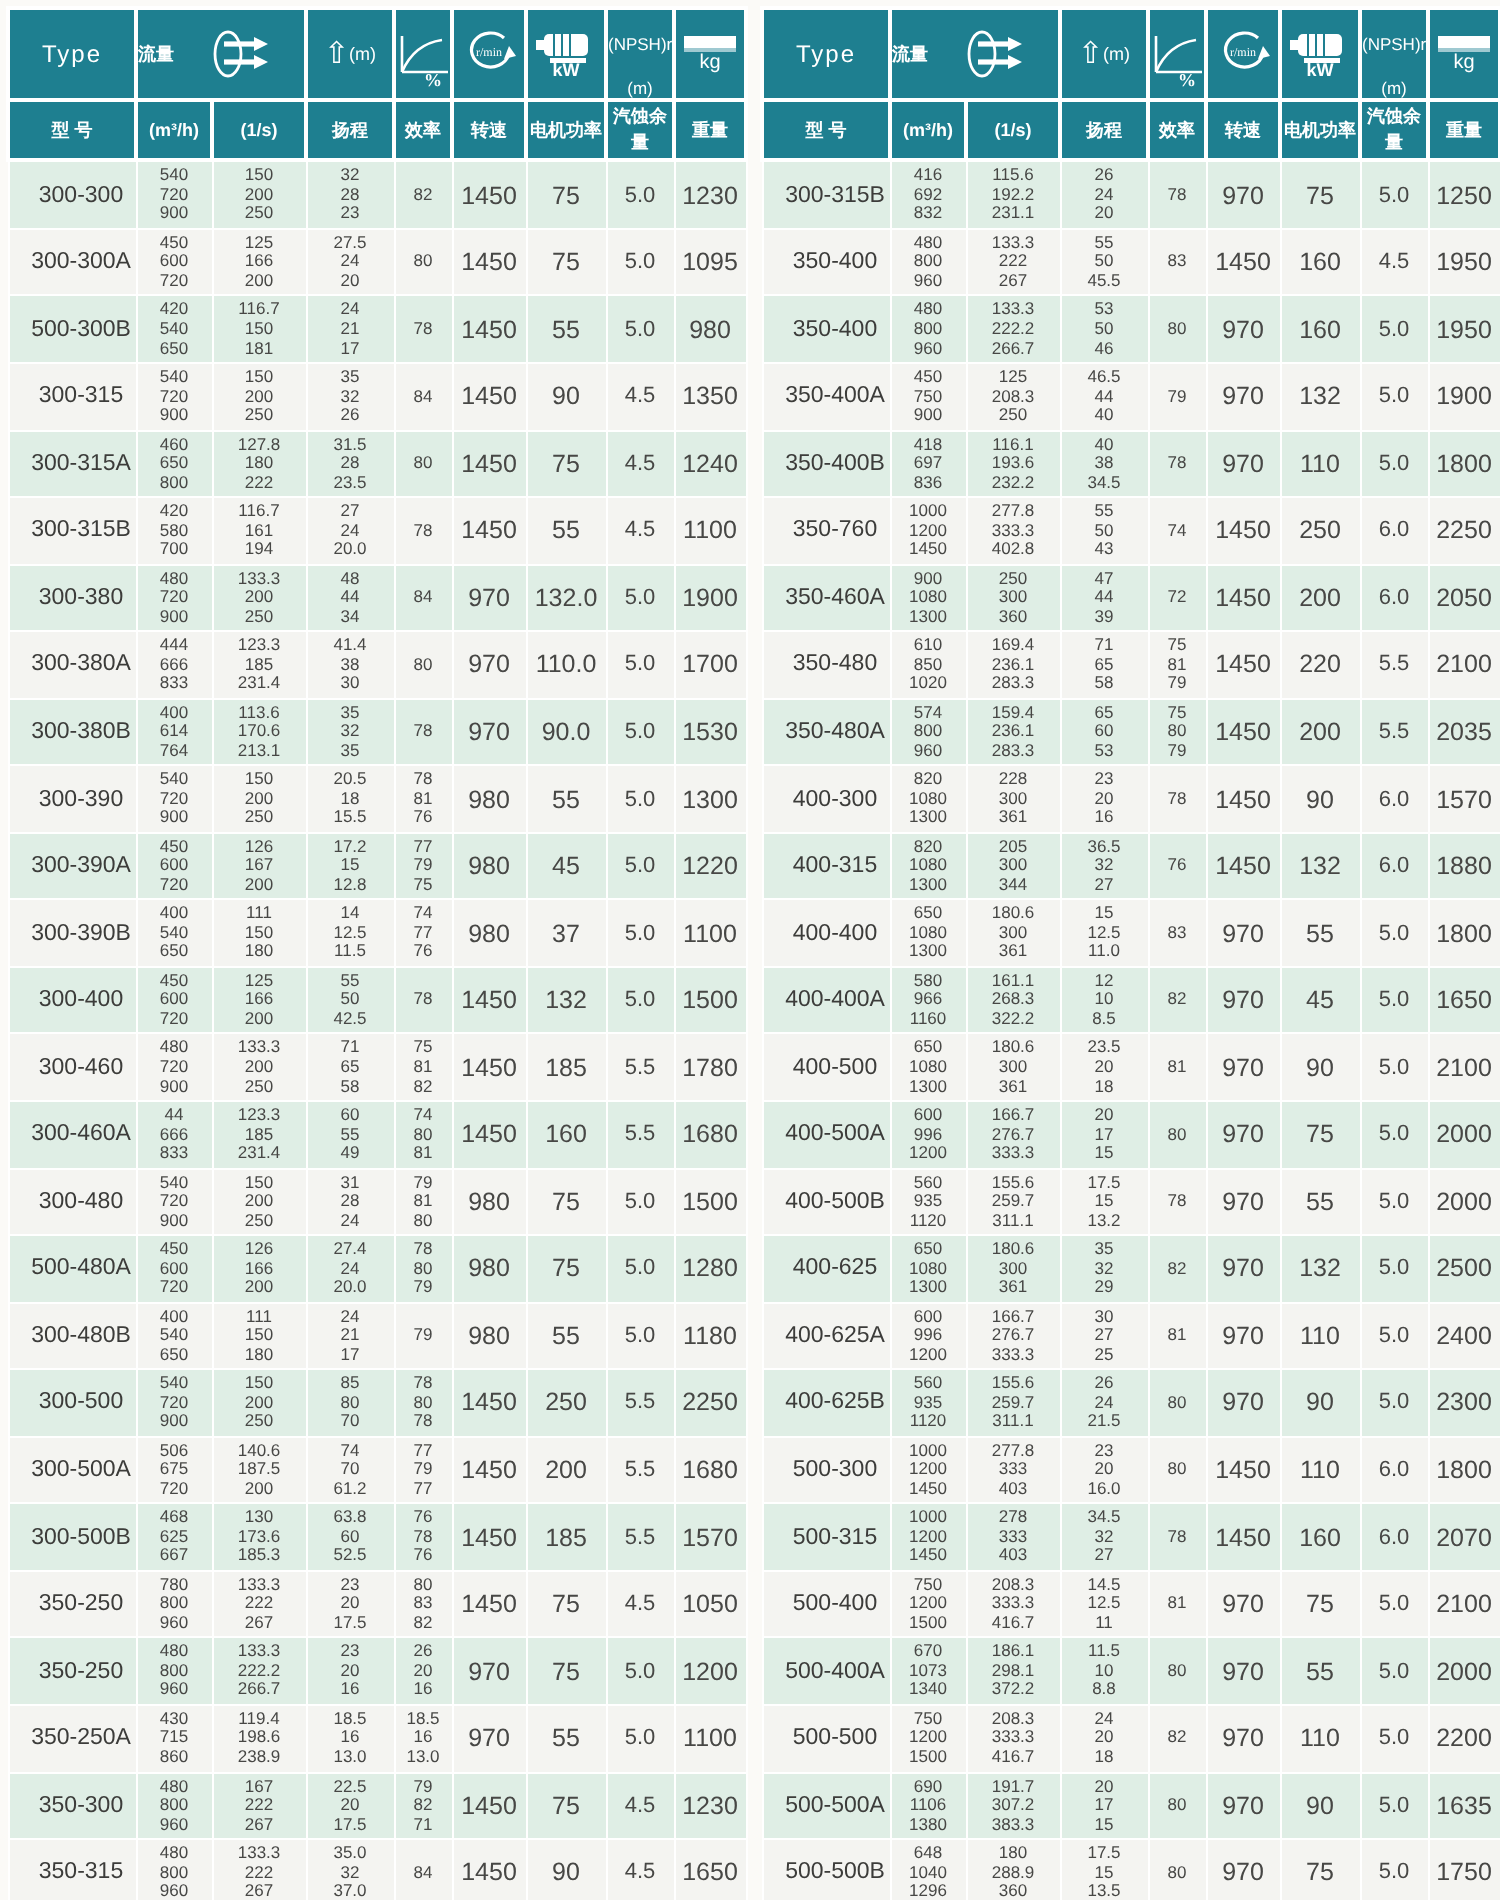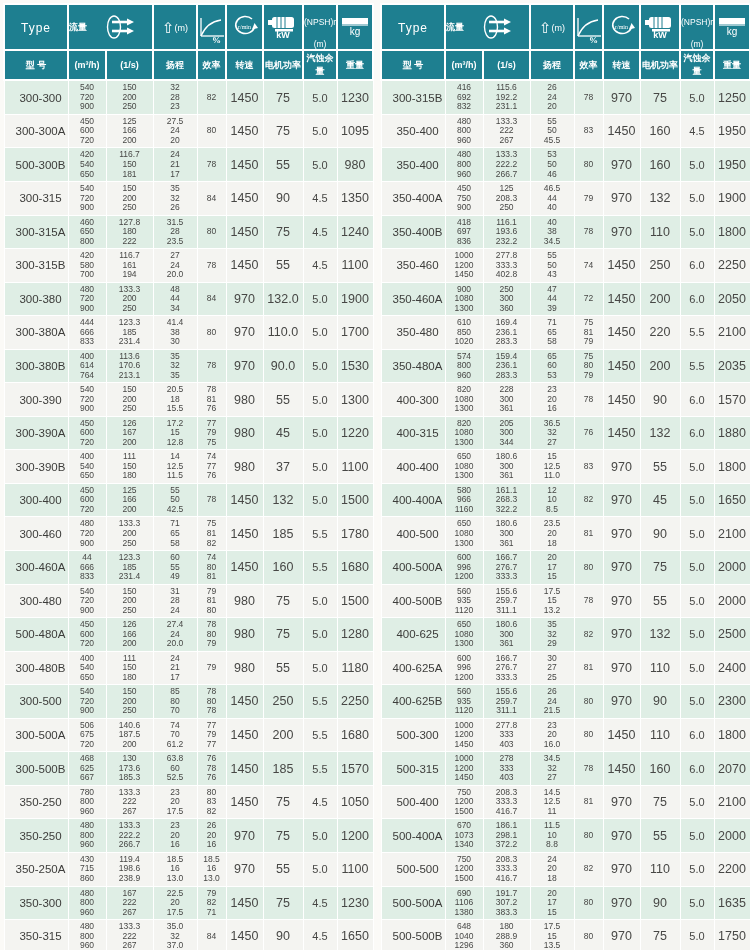--- a/index.html
+++ b/index.html
@@ -542,21 +542,21 @@
           <td class="multi">418<br>697<br>836</td>
           <td class="multi">116.1<br>193.6<br>232.2</td>
           <td class="multi">40<br>38<br>34.5</td>
           <td class="multi">78</td>
           <td class="big">970</td>
           <td class="big">110</td>
           <td class="mid">5.0</td>
           <td class="big">1800</td>
         </tr>
         <tr class="white">
-          <td class="type-cell">350-460</td>
+          <td class="type-cell">350-760</td>
           <td class="multi">1000<br>1200<br>1450</td>
           <td class="multi">277.8<br>333.3<br>402.8</td>
           <td class="multi">55<br>50<br>43</td>
           <td class="multi">74</td>
           <td class="big">1450</td>
           <td class="big">250</td>
           <td class="mid">6.0</td>
           <td class="big">2250</td>
         </tr>
         <tr class="green">

